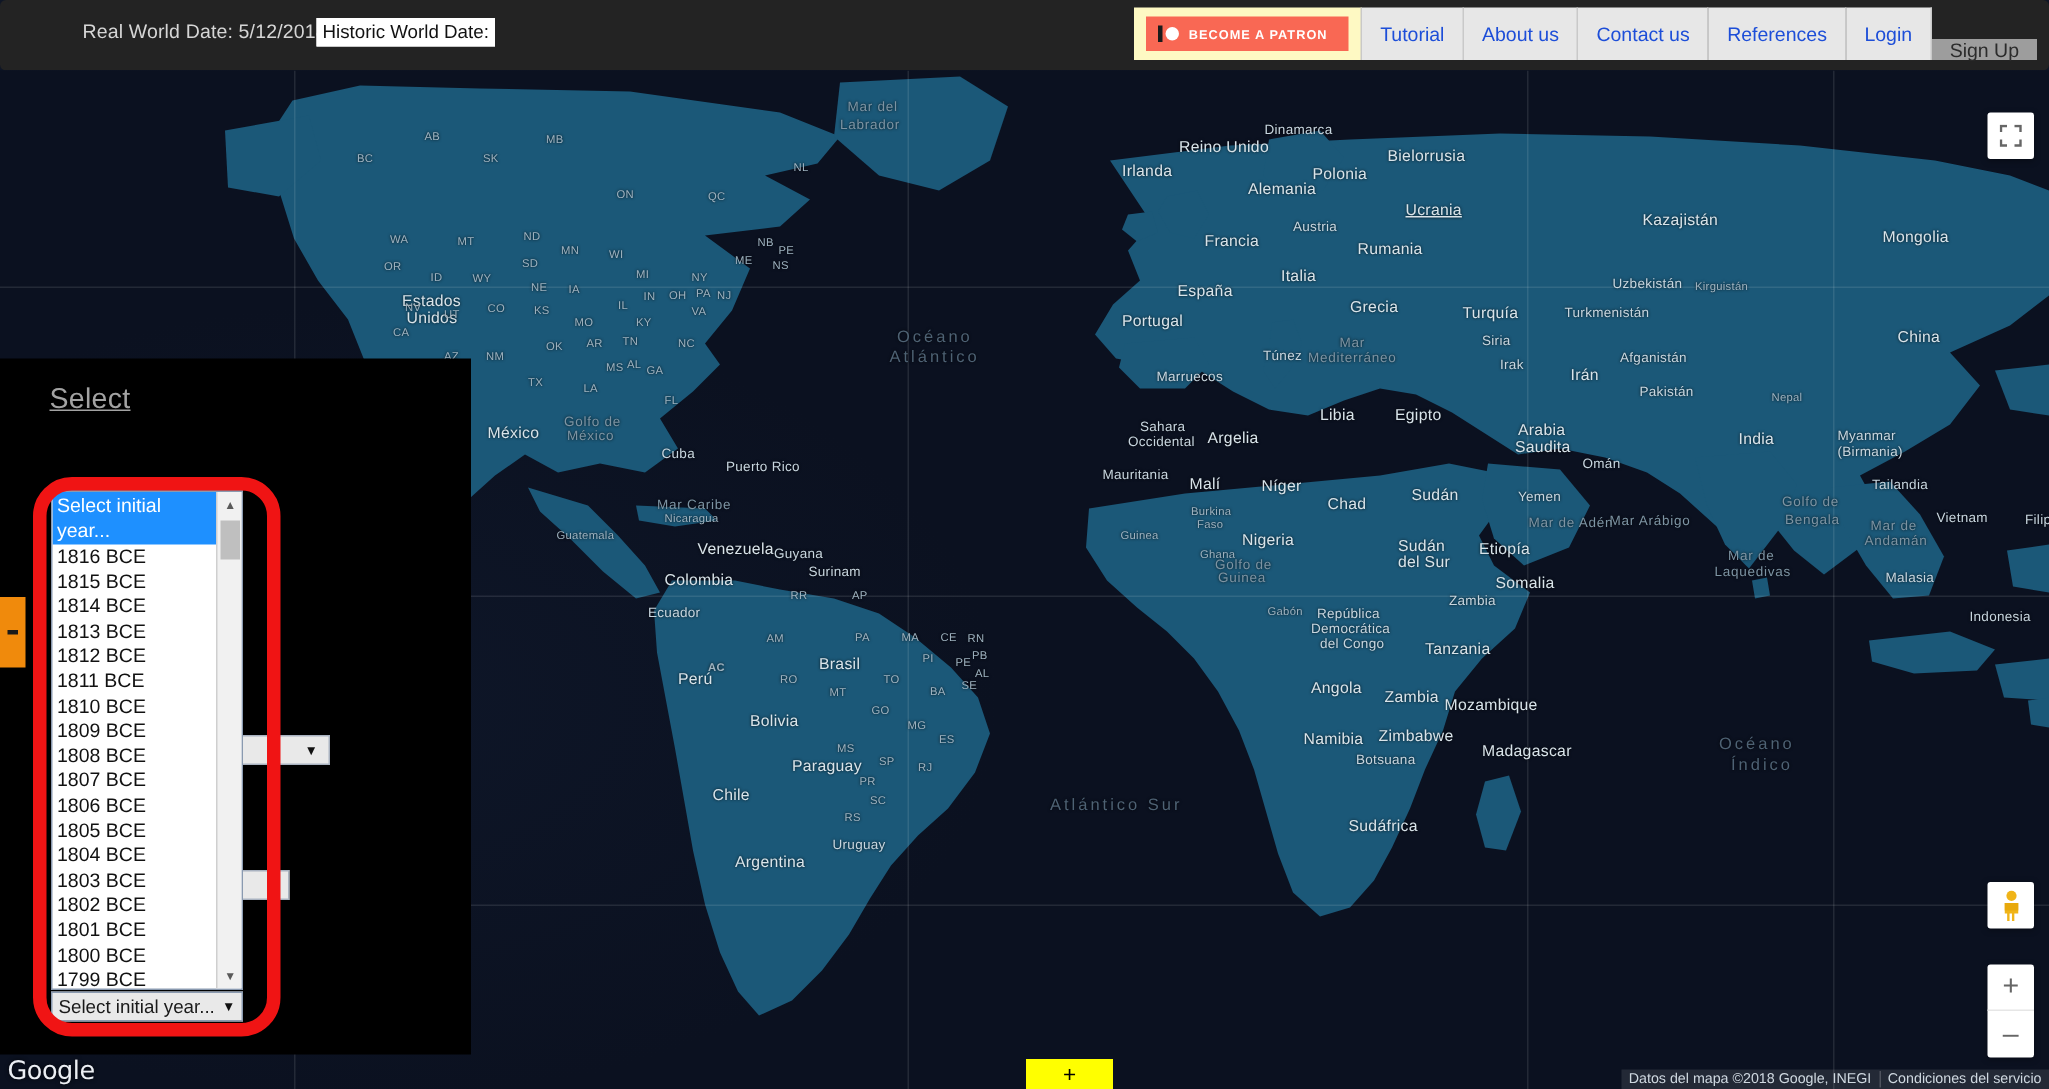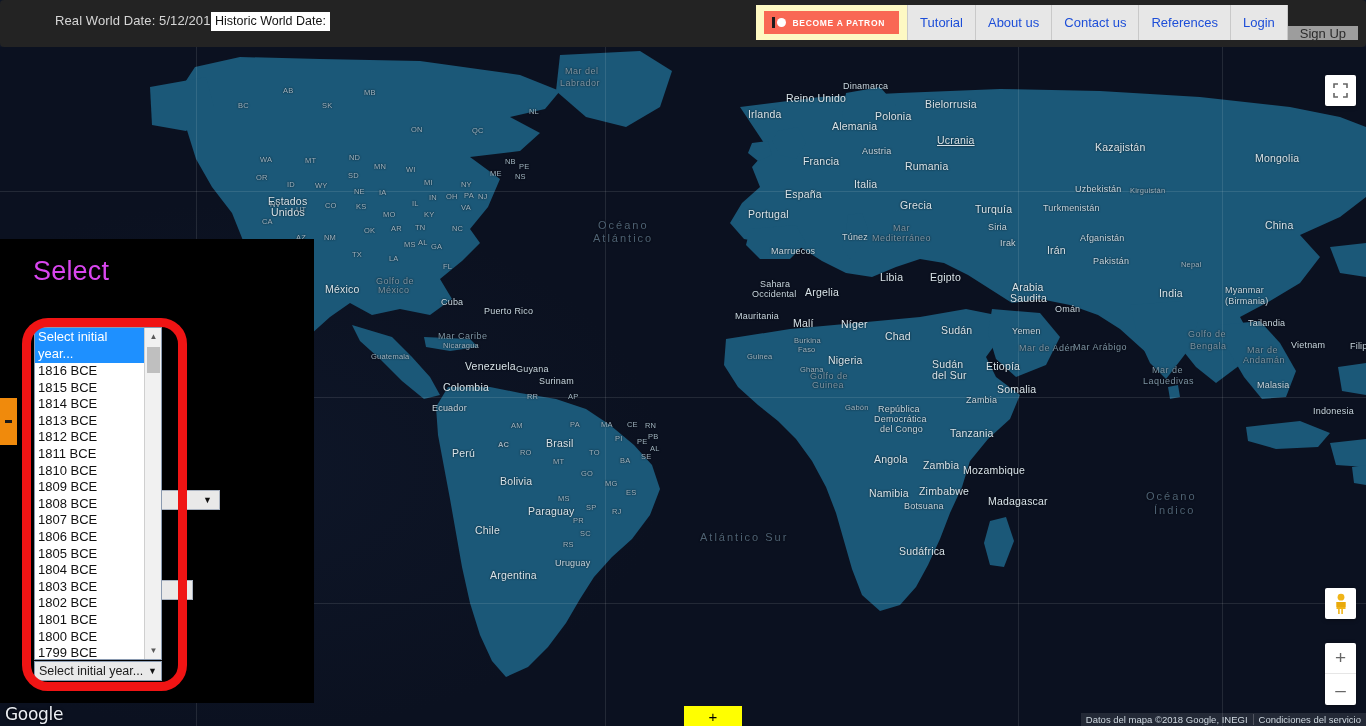--- a/index.html
+++ b/index.html
@@ -171,21 +171,21 @@
   
   #left-panel {
     position: absolute; left: 0; top: 239px;
     width: 314px; height: 464px;
     background: #000;
     z-index: 40;
     overflow: visible;
   }
   #panel-title {
     position: absolute; left: 33px; top: 17px;
-    color: #d946ef; font-size: 27px; letter-spacing: .2px;
+    color: #a3a3a3; font-size: 19px; letter-spacing: .2px; text-decoration: underline;
   }
   #panel-subtitle {
     position: absolute; left: 33px; top: 60px;
     color: #fff; font-size: 27px; letter-spacing: .2px;
   }
 
   
   #orange-tab {
     position: absolute; left: 0; top: 398px;
     width: 17px; height: 47px;
@@ -563,21 +563,21 @@
       <div class="mlabel state" style="left: 527px; top: 345px;">RR</div>
       <div class="mlabel state" style="left: 568px; top: 345px;">AP</div>
       <div class="mlabel state" style="left: 570px; top: 373px;">PA</div>
       <div class="mlabel state" style="left: 601px; top: 373px;">MA</div>
       <div class="mlabel state" style="left: 627px; top: 373px;">CE</div>
       <div class="mlabel state" style="left: 645px; top: 374px;">RN</div>
       <div class="mlabel state" style="left: 615px; top: 387px;">PI</div>
       <div class="mlabel state" style="left: 648px; top: 385px;">PB</div>
       <div class="mlabel state" style="left: 637px; top: 390px;">PE</div>
       <div class="mlabel state" style="left: 650px; top: 397px;">AL</div>
-      <div class="mlabel state" style="left: 498px; top: 393px; font-weight: bold;">AC</div>
+      <div class="mlabel state" style="left: 472px; top: 393px; font-weight: bold;">AC</div>
       <div class="mlabel state" style="left: 520px; top: 401px;">RO</div>
       <div class="mlabel state" style="left: 589px; top: 401px;">TO</div>
       <div class="mlabel state" style="left: 620px; top: 409px;">BA</div>
       <div class="mlabel state" style="left: 641px; top: 405px;">SE</div>
       <div class="mlabel state" style="left: 553px; top: 410px;">MT</div>
       <div class="mlabel state" style="left: 581px; top: 422px;">GO</div>
       <div class="mlabel state" style="left: 605px; top: 432px;">MG</div>
       <div class="mlabel state" style="left: 626px; top: 441px;">ES</div>
       <div class="mlabel state" style="left: 558px; top: 447px;">MS</div>
       <div class="mlabel state" style="left: 586px; top: 456px;">SP</div>

